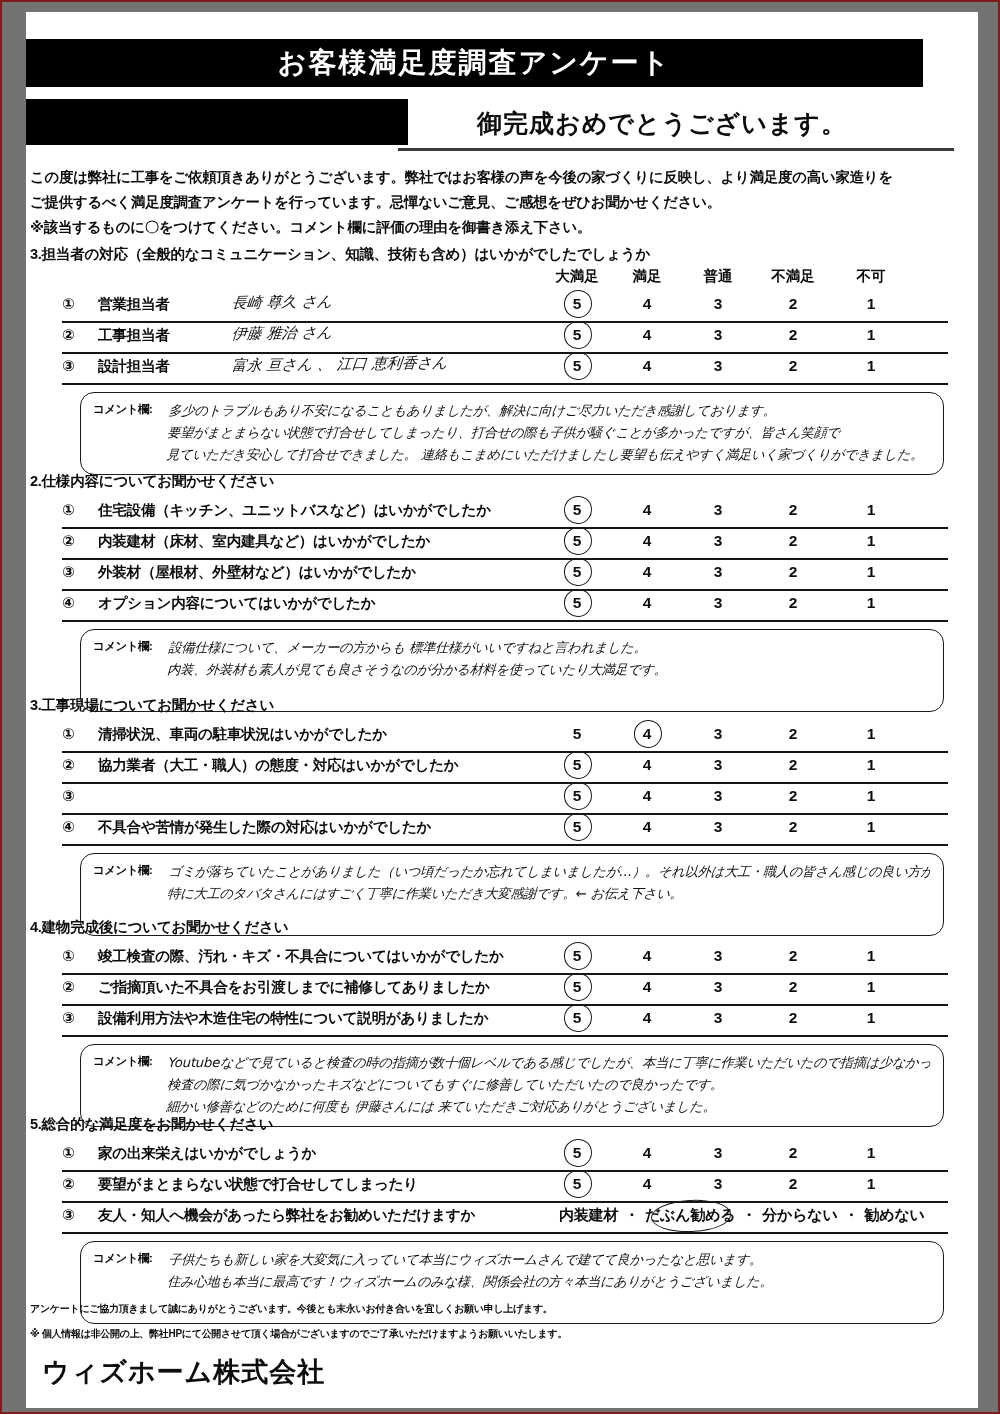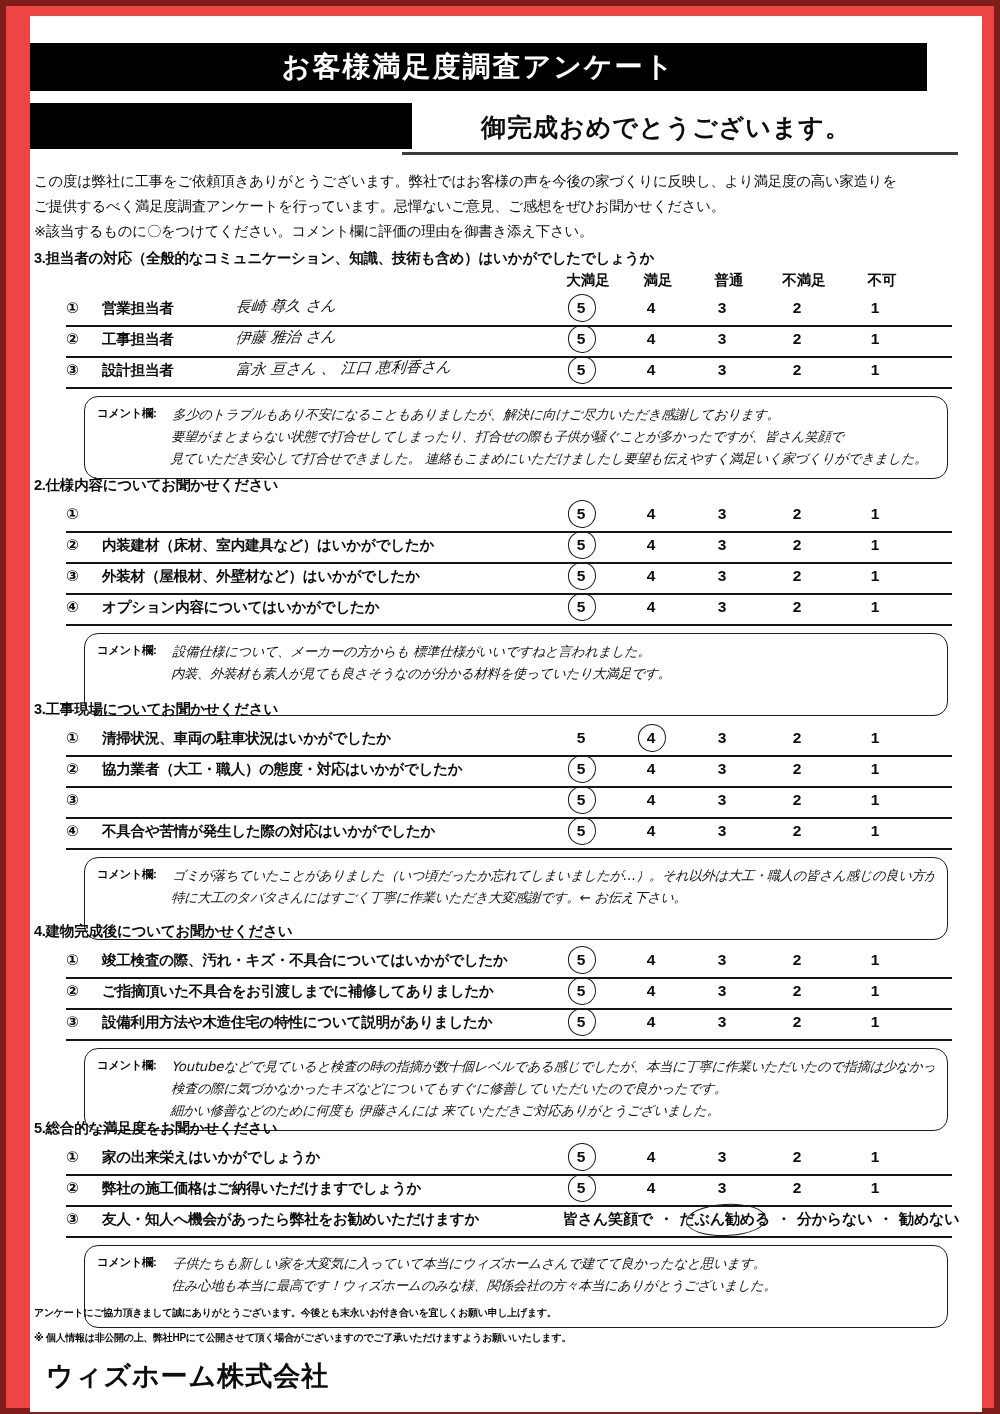--- a/index.html
+++ b/index.html
@@ -13,22 +13,22 @@
     font-family: "Liberation Sans", "DejaVu Sans", sans-serif;
     color: #0d0d0d;
     overflow: hidden;
   }
 
   
   #sheet {
     position: absolute;
     left: 0; top: 0;
     width: 1000px; height: 1414px;
-    background: #ef4444;
-    border: 6px solid #7f1d1d;
+    background: #737373;
+    border: 2px solid #7f1d1d;
   }
   #paper {
     position: absolute;
     left: 24px; top: 10px;
     width: 952px; height: 1396px;
     background: #ffffff;
   }
 
   
   .banner-main {
@@ -62,42 +62,41 @@
     width: 556px; height: 3px;
     background: #3b3b3b;
   }
 
   
   .intro {
     position: absolute;
     left: 28px; top: 163px;
     width: 905px;
     font-size: 14.4px;
-    font-weight: 400;
+    font-weight: 700;
     line-height: 25px;
     letter-spacing: -0.2px;
   }
   .intro p { margin: 0; }
 
   
   .section-title {
     position: absolute;
     font-size: 14.6px;
     font-weight: 700;
     letter-spacing: -0.3px;
   }
 
   
   .col-heads { position: absolute; font-size: 14.5px; font-weight: 700; }
   .col-head {
     position: absolute;
     text-align: right;
     transform: translateX(-50%);
     white-space: nowrap;
-    margin-left: 7px;
   }
 
   
   .qrow {
     position: absolute;
     left: 60px;
     width: 886px;
     height: 30px;
   }
   .qrow .rule {
@@ -286,20 +285,21 @@
         <div class="comment-label">コメント欄:</div>
         <div class="comment-lines">
           <span class="ln">多少のトラブルもあり不安になることもありましたが、解決に向けご尽力いただき感謝しております。</span>
           <span class="ln">要望がまとまらない状態で打合せしてしまったり、打合せの際も子供が騒ぐことが多かったですが、皆さん笑顔で</span>
           <span class="ln">見ていただき安心して打合せできました。 連絡もこまめにいただけましたし要望も伝えやすく満足いく家づくりができました。</span>
         </div>
       </div>
       <div class="section-title" style="left: 28px; top: 470px;">2.仕様内容についてお聞かせください</div>
       <div class="qrow" style="top: 497px;">
         <span class="marker">①</span>
+        <span class="qtext">住宅設備（キッチン、ユニットバスなど）はいかがでしたか</span>
         <span class="val sel" style="left: 515px;">5</span>
         <span class="val" style="left: 585px;">4</span>
         <span class="val" style="left: 656px;">3</span>
         <span class="val" style="left: 731px;">2</span>
         <span class="val" style="left: 809px;">1</span>
         <div class="rule"></div>
       </div>
       <div class="qrow" style="top: 528px;">
         <span class="marker">②</span>
         <span class="qtext">内装建材（床材、室内建具など）はいかがでしたか</span>
@@ -431,32 +431,32 @@
         <span class="qtext">家の出来栄えはいかがでしょうか</span>
         <span class="val sel" style="left: 515px;">5</span>
         <span class="val" style="left: 585px;">4</span>
         <span class="val" style="left: 656px;">3</span>
         <span class="val" style="left: 731px;">2</span>
         <span class="val" style="left: 809px;">1</span>
         <div class="rule"></div>
       </div>
       <div class="qrow" style="top: 1171px;">
         <span class="marker">②</span>
-        <span class="qtext">弊社の施工価格はご納得いただけますでしょうか</span>
+        <span class="qtext">要望がまとまらない状態で打合せしてしまったり</span>
         <span class="val sel" style="left: 515px;">5</span>
         <span class="val" style="left: 585px;">4</span>
         <span class="val" style="left: 656px;">3</span>
         <span class="val" style="left: 731px;">2</span>
         <span class="val" style="left: 809px;">1</span>
         <div class="rule"></div>
       </div>
       <div class="qrow" style="top: 1202px;">
         <span class="marker">③</span>
         <span class="qtext">友人・知人へ機会があったら弊社をお勧めいただけますか</span>
-        <span class="choice-wrap" style="left: 495px;"><span class="choice">皆さん笑顔で</span><span> ・ </span><span class="choice sel">だぶん勧める</span><span> ・ </span><span class="choice">分からない</span><span> ・ </span><span class="choice">勧めない</span></span>
+        <span class="choice-wrap" style="left: 495px;"><span class="choice">内装建材</span><span> ・ </span><span class="choice sel">だぶん勧める</span><span> ・ </span><span class="choice">分からない</span><span> ・ </span><span class="choice">勧めない</span></span>
         <div class="rule"></div>
       </div>
       <div class="comment-box" style="top: 1239px;">
         <div class="comment-label">コメント欄:</div>
         <div class="comment-lines">
           <span class="ln">子供たちも新しい家を大変気に入っていて本当にウィズホームさんで建てて良かったなと思います。</span>
           <span class="ln">住み心地も本当に最高です！ウィズホームのみな様、関係会社の方々本当にありがとうございました。</span>
           <span class="ln">&nbsp;</span>
         </div>
       </div>

